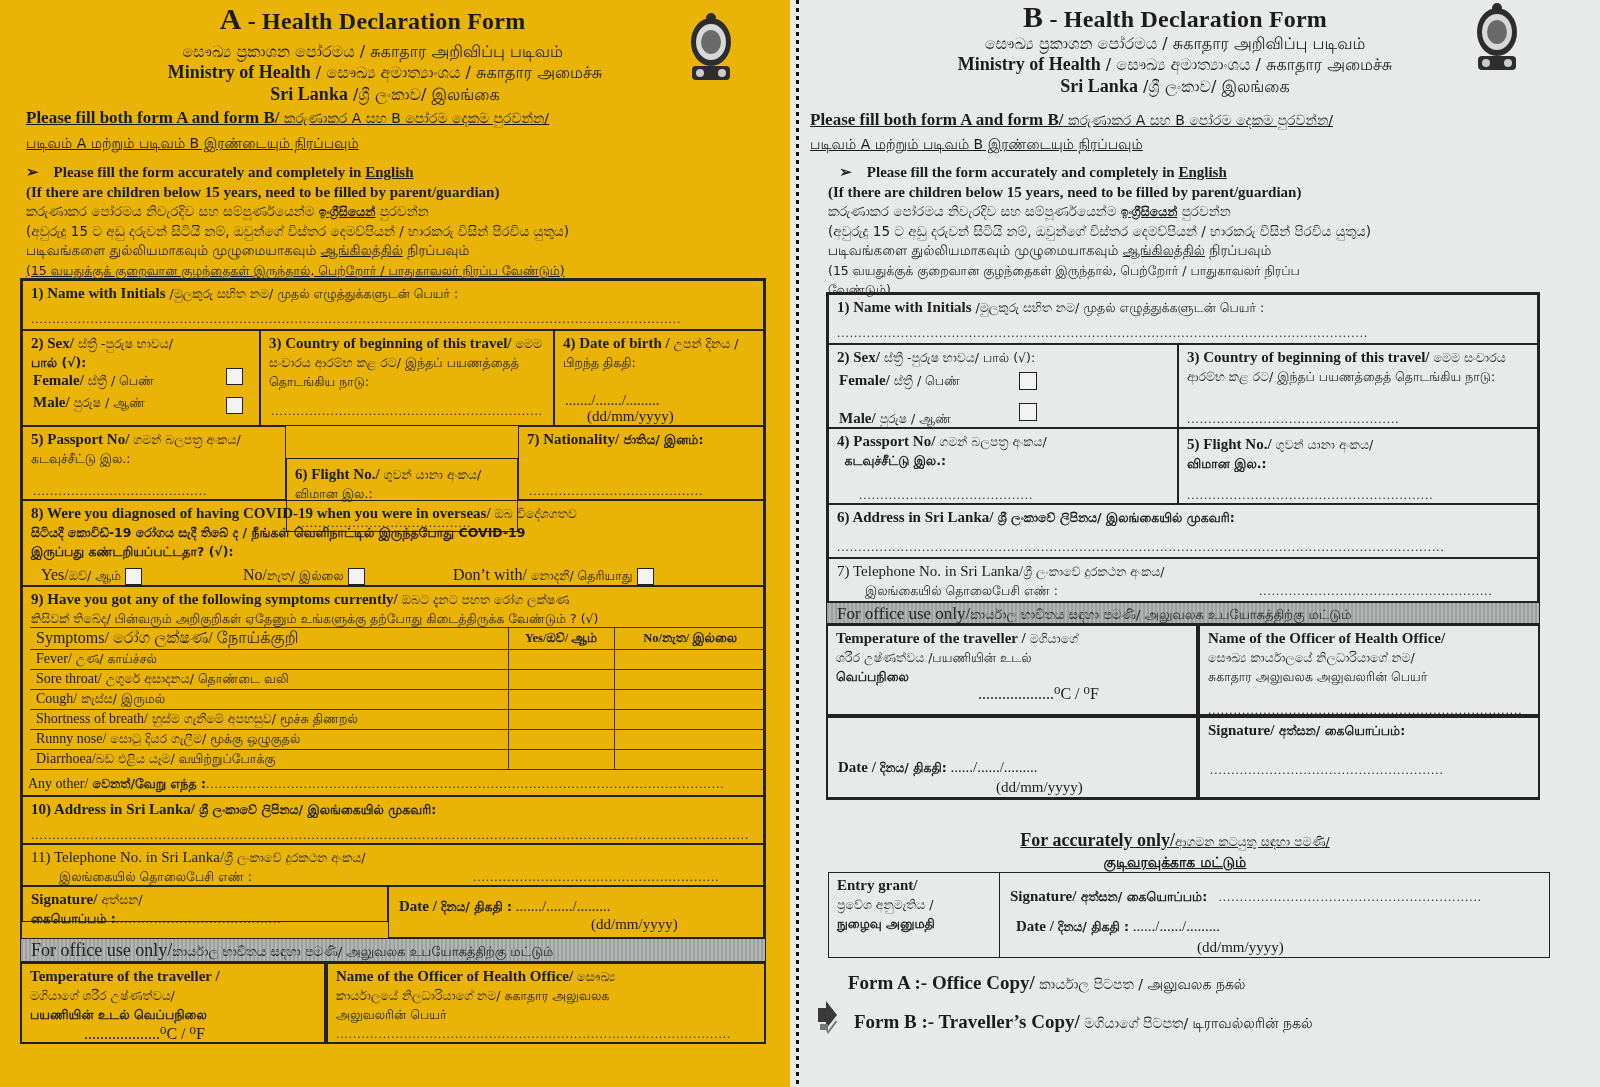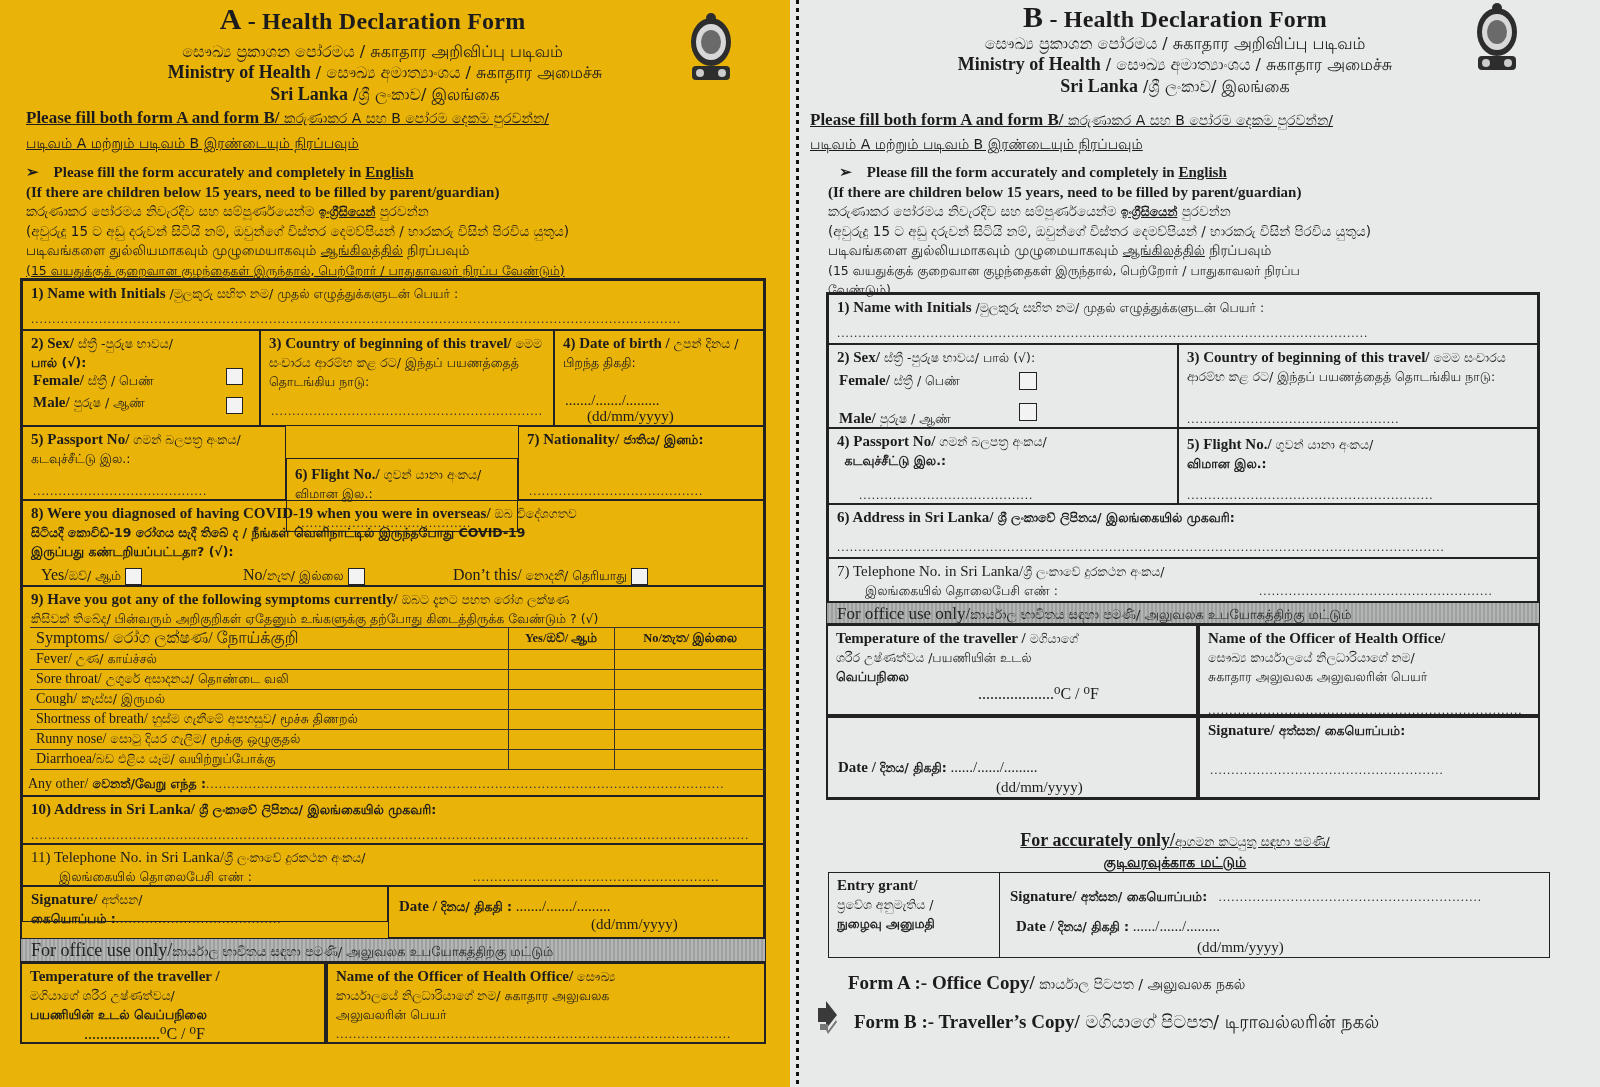--- a/index.html
+++ b/index.html
@@ -140,21 +140,21 @@
     <span class="lbl">7) Nationality/</span><span class="locb"> ජාතිය/ இனம்:</span>
     <div class="dots" style="left:10px;top:54px;width:190px;">.........................................</div>
   </div>
 
   <div class="cell" style="left:22px;top:500px;width:742px;height:86px;">
     <span class="lbl">8) Were you diagnosed of having COVID-19 when you were in overseas/</span><span class="loc"> ඔබ විදේශගතව</span><br>
     <span class="locb">සිටියදී කොවිඩ්-19 රෝගය සැදී තිබේ ද / நீங்கள் வெளிநாட்டில் இருந்தபோது COVID-19</span><br>
     <span class="locb">இருப்பது கண்டறியப்பட்டதா? (√):</span>
     <div class="abs" style="left:18px;top:64px;font-size:16px;"><span>Yes/</span><span class="loc">ඔව්/ ஆம்</span> <span class="chk"></span></div>
     <div class="abs" style="left:220px;top:64px;font-size:16px;"><span>No/</span><span class="loc">නැත/ இல்லை</span> <span class="chk"></span></div>
-    <div class="abs" style="left:430px;top:64px;font-size:16px;"><span>Don’t this/</span><span class="loc"> නොදනී/ தெரியாது</span> <span class="chk"></span></div>
+    <div class="abs" style="left:430px;top:64px;font-size:16px;"><span>Don’t with/</span><span class="loc"> නොදනී/ தெரியாது</span> <span class="chk"></span></div>
   </div>
 
   <div class="cell" style="left:22px;top:586px;width:742px;height:210px;">
     <span class="lbl">9) Have you got any of the following symptoms currently/</span><span class="loc"> ඔබට දැනට පහත රෝග ලක්ෂණ</span><br>
     <span class="loc">කිසිවක් තිබේද/  பின்வரும் அறிகுறிகள் ஏதேனும் உங்களுக்கு தற்போது கிடைத்திருக்க வேண்டும் ? (√)</span>
   </div>
   <table class="sym" style="left:30px;top:627px;width:736px;">
     <thead>
       <tr>
         <th style="width:478px;">Symptoms/ රෝග ලක්ෂණ/ நோய்க்குறி</th>
@@ -361,15 +361,15 @@
   <div class="abs fmt" style="left:397px;top:939px;">(dd/mm/yyyy)</div>
 
   <svg class="arrow-icon" style="left:16px;top:1000px;" width="22" height="34" viewBox="0 0 22 34">
     <polygon points="2,8 10,8 10,1 21,15 10,29 10,22 2,22" fill="#3a3a3a"></polygon>
     <polygon points="4,24 12,24 12,31 20,20 21,22 12,34 10,30 4,30" fill="#777"></polygon>
   </svg>
   <div class="abs" style="left:48px;top:972px;font-size:19px;font-weight:bold;">
     <span>Form  A  :- Office Copy/</span><span class="loc" style="font-size:14px;"> කාර්යාල පිටපත / அலுவலக நகல்</span>
   </div>
   <div class="abs" style="left:54px;top:1011px;font-size:19px;font-weight:bold;">
-    <span>Form  B :- Traveller’s Copy/</span><span class="loc" style="font-size:18px;"> මගියාගේ පිටපත/ டிராவல்லரின் நகல்</span>
+    <span>Form  B :- Traveller’s Copy/</span><span class="loc" style="font-size:14px;"> මගියාගේ පිටපත/ டிராவல்லரின் நகல்</span>
   </div>
 </div>
 
 </body></html>

